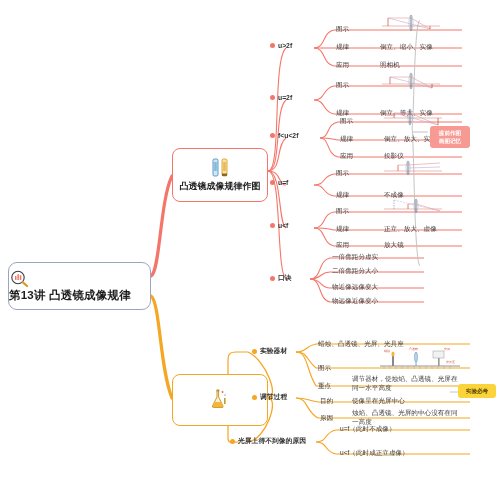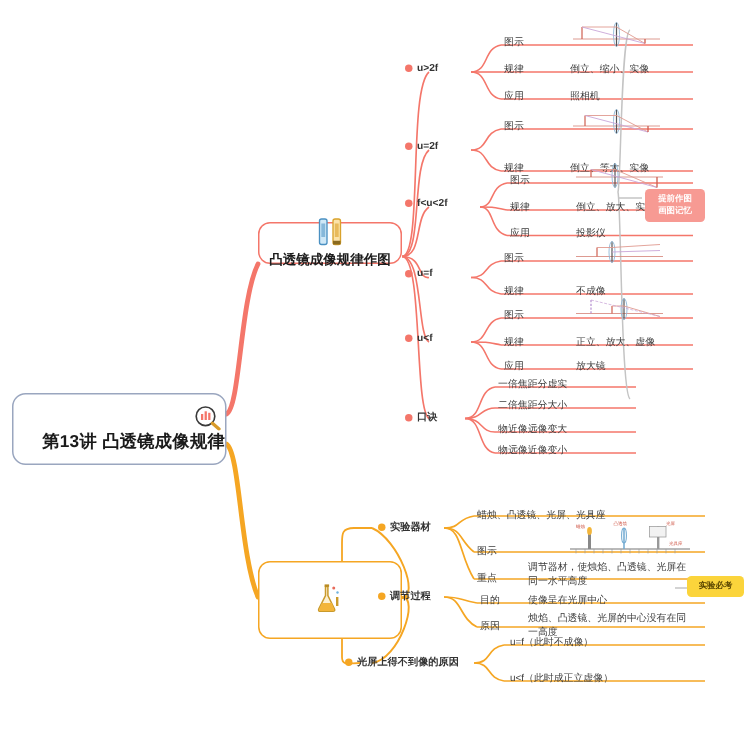--- a/index.html
+++ b/index.html
@@ -8,35 +8,35 @@
     font-family:"Liberation Sans","DejaVu Sans",sans-serif;
     -webkit-font-smoothing:antialiased;
   }
   #canvas{position:relative;width:504px;height:496px;}
   svg.links{position:absolute;left:0;top:0;width:504px;height:496px;pointer-events:none;}
 
   
   .root{
     position:absolute;left:8px;top:262px;width:143px;height:48px;
     border:1.4px solid #9aa6bf;border-radius:9px;background:#fff;
-    display:flex;flex-direction:column;align-items:flex-end;justify-content:center;
+    display:flex;flex-direction:column;align-items:flex-start;justify-content:center;
     box-sizing:border-box;
   }
   .root .rlabel{font-size:11.5px;color:#1b1b1b;font-weight:700;letter-spacing:.2px;line-height:1;}
   .root .ricon{height:17px;margin-bottom:3px;display:flex;align-items:center;justify-content:center;}
 
   
   .mainnode{
     position:absolute;box-sizing:border-box;background:#fff;border-radius:8px;
     display:flex;flex-direction:column;align-items:center;justify-content:center;
     text-align:center;
   }
   .mainnode .mlabel{font-size:9px;color:#1d1d1d;font-weight:700;line-height:1.25;}
   .mainnode .micon{height:22px;margin-bottom:2px;display:flex;align-items:center;justify-content:center;}
-  #node-drawing{left:172px;top:148px;width:96px;height:28px;border:1.4px solid #f4766a;}
+  #node-drawing{left:172px;top:148px;width:96px;height:54px;border:1.4px solid #f4766a;}
   #node-experiment{left:172px;top:374px;width:96px;height:52px;border:1.4px solid #f5a623;}
 
   
   .lf{position:absolute;font-size:6.6px;color:#3d3d3d;line-height:1.35;white-space:nowrap;}
   .lf.wrap{white-space:normal;}
   .bulletnode{position:absolute;display:flex;align-items:center;gap:3px;}
   .bulletnode .dot{width:5px;height:5px;border-radius:50%;flex:none;}
   .bulletnode.red .dot{background:#f4766a;}
   .bulletnode.orange .dot{background:#f5a623;}
   .bulletnode .btxt{font-size:6.8px;color:#333;font-weight:600;white-space:nowrap;}

